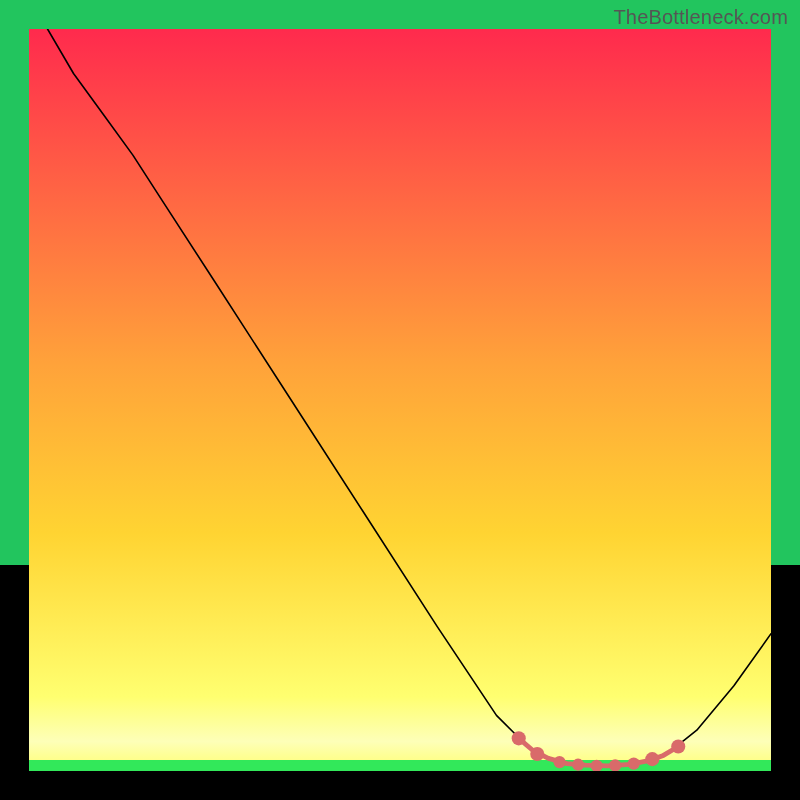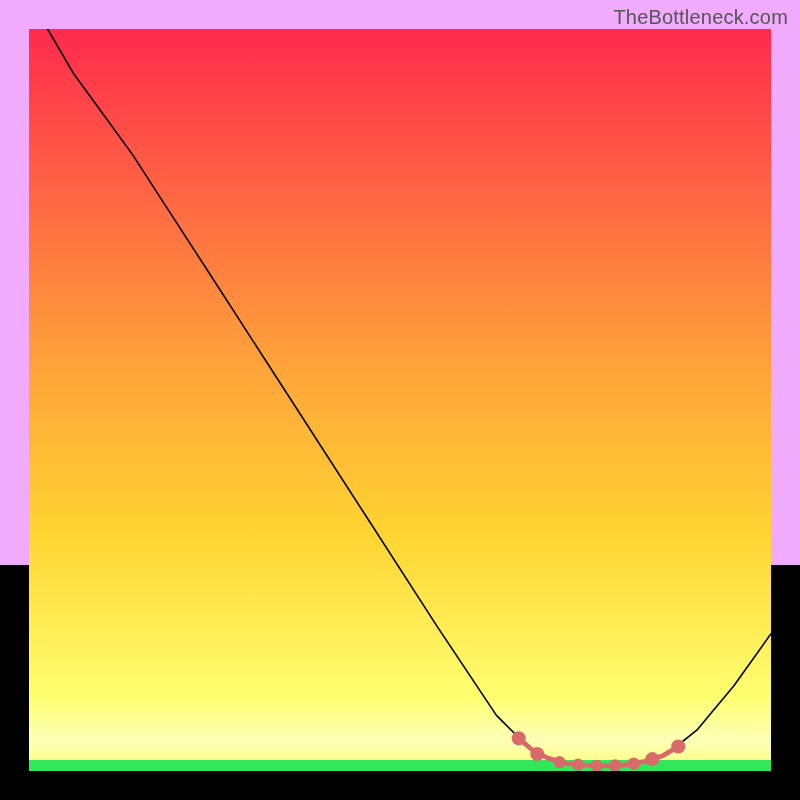--- a/index.html
+++ b/index.html
@@ -8,21 +8,21 @@
     background: #000;
     width: 800px;
     height: 800px;
     overflow: hidden;
     font-family: Arial, Helvetica, sans-serif;
   }
   .container {
     position: relative;
     width: 800px;
     height: 565px;
-    background: #f0abfc;
+    background: #22c55e;
   }
   .watermark {
     position: absolute;
     top: 6px;
     right: 12px;
     color: #555;
     font-size: 20px;
     font-weight: 500;
     letter-spacing: 0.2px;
   }

